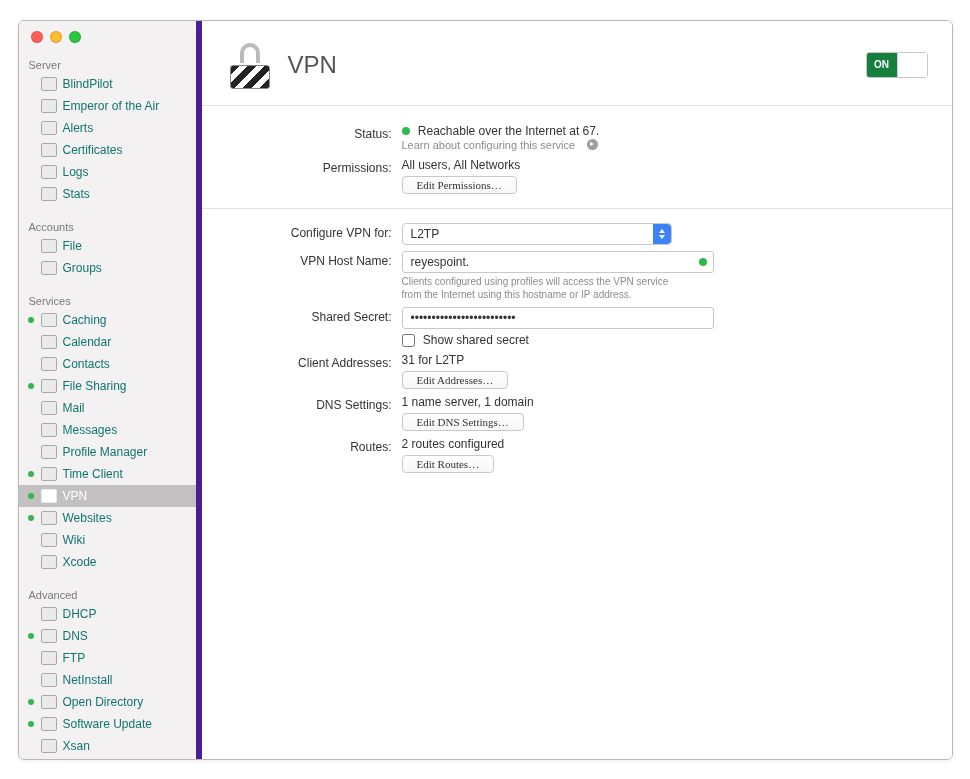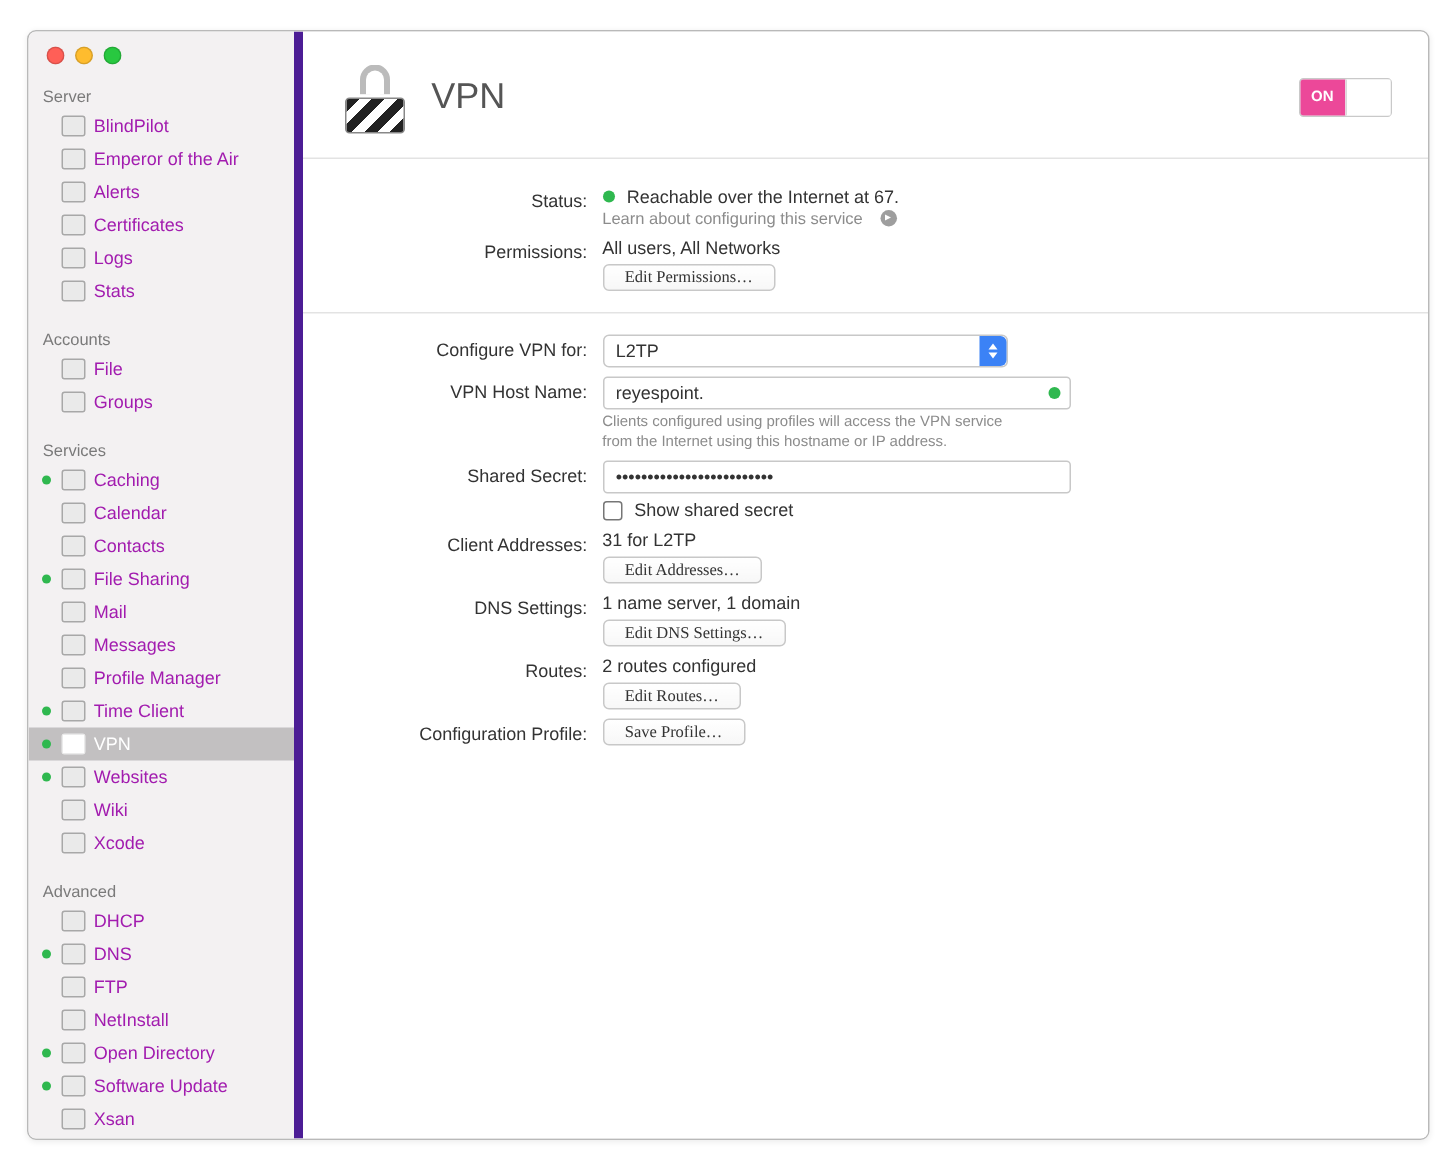--- a/index.html
+++ b/index.html
@@ -26,21 +26,21 @@
     width: 183px; height: 100%;
     background: #f3f1f2;
     border-right: 6px solid #4c1d95;
     padding-top: 32px;
     overflow-y: auto;
   }
   .section-header { font-size: 11px; color: #7a7a7a; padding: 6px 10px 2px 10px; }
   .sb-item {
     display: flex; align-items: center; gap: 6px;
     padding: 2px 8px 2px 22px;
-    font-size: 12px; color: #a21caf;
+    font-size: 12px; color: #0f766e;
     position: relative; line-height: 18px;
     cursor: default;
   }
   .sb-item .dot {
     width: 6px; height: 6px; border-radius: 50%;
     position: absolute; left: 9px; top: 50%; transform: translateY(-50%);
   }
   .sb-item .dot.on { background: #2fb84f; }
   .sb-item.selected { background: #c2c0c1; color: #fff; }
   .sb-item.selected .sb-icon { filter: brightness(1.4); }
@@ -61,21 +61,21 @@
   }
   .lock-body { position:absolute; bottom:0; left:4px; right:4px; height:24px; background: repeating-linear-gradient(135deg,#222 0 6px,#fff 6px 12px); border:1px solid #888; border-radius:3px; }
   .lock-sh { position:absolute; top:2px; left:14px; width:20px; height:20px; border:4px solid #bbb; border-bottom:none; border-radius:14px 14px 0 0;}
   .spacer { flex:1; }
 
   
   .toggle {
     width: 62px; height: 26px; border: 1px solid #c9c9c9; border-radius: 3px;
     display: flex; align-items: center; position: relative; background: #fff;
   }
-  .toggle .onhalf { flex:1; height:100%; background:#ec4899; color:#fff; display:flex; align-items:center; justify-content:center; font-size:10px; font-weight:600; border-radius:2px 0 0 2px;}
+  .toggle .onhalf { flex:1; height:100%; background:#15803d; color:#fff; display:flex; align-items:center; justify-content:center; font-size:10px; font-weight:600; border-radius:2px 0 0 2px;}
   .toggle .knob { width: 30px; height: 24px; background:#fff; border-left:1px solid #d9d9d9; }
 
   .content { padding: 12px 30px 20px 30px; }
   .row { display: flex; align-items: flex-start; margin: 6px 0; }
   .row .lbl { width: 170px; text-align: right; padding-right: 10px; padding-top: 3px; font-size: 12px; color: #333; }
   .row .val { flex: 1; font-size: 12px; }
   .mute { color:#8c8c8c; font-size:11px; }
   .status-dot { display:inline-block; width:8px; height:8px; background:#2fb84f; border-radius:50%; margin-right:5px; vertical-align:middle; }
   .btn {
     display:inline-block; font-size:11px; padding: 2px 14px;
@@ -359,22 +359,16 @@
       </div>
 
       <div class="row">
         <div class="lbl">Routes:</div>
         <div class="val">
           <span>2 routes configured</span><br>
           <span class="btn">Edit Routes…</span>
         </div>
       </div>
 
-      <div class="row">
-        <div class="lbl">Configuration Profile:</div>
-        <div class="val">
-          <span class="btn" style="margin-top:0;">Save Profile…</span>
-        </div>
-      </div>
 
     </div>
   </div>
 </div>
 
 </body></html>

